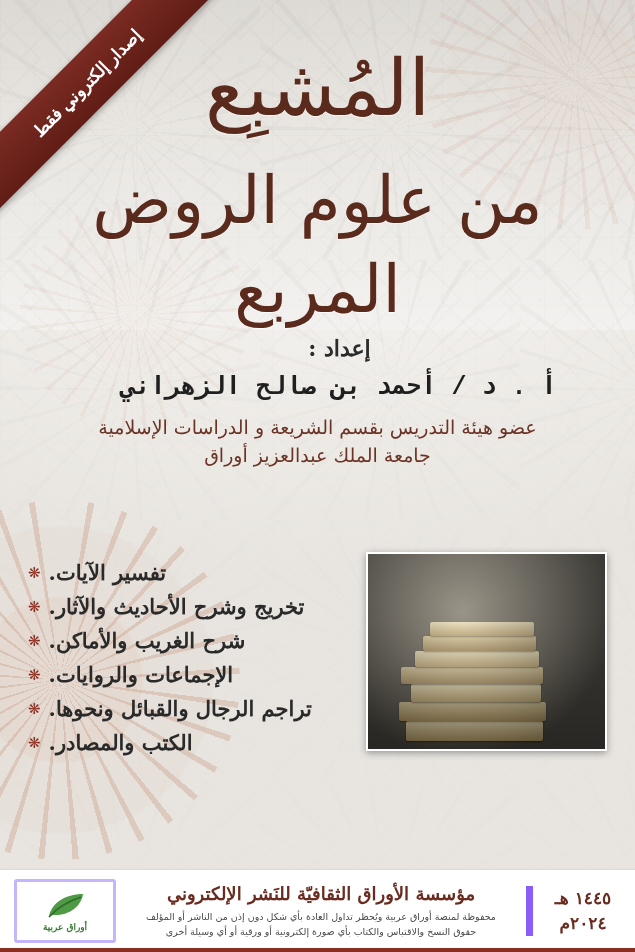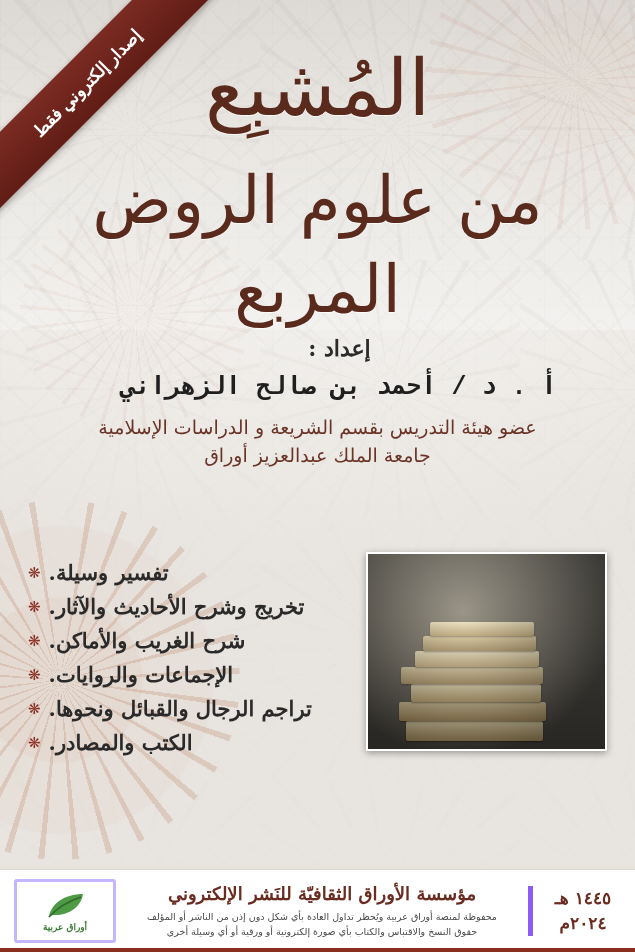--- a/index.html
+++ b/index.html
@@ -244,21 +244,21 @@
   }
   .footer-date {
     direction: rtl;
     text-align: center;
     color: #6a2c20;
     font-family: "DejaVu Serif", "Liberation Serif", serif;
     font-weight: bold;
     font-size: 17px;
     line-height: 1.45;
     padding-left: 12px;
-    border-left: 5px solid #8b5cf6;
+    border-left: 7px solid #8b5cf6;
     flex: 0 0 auto;
     min-width: 76px;
   }
   .footer-center {
     flex: 1 1 auto;
     text-align: center;
     direction: rtl;
   }
   .footer-pub {
     font-family: "DejaVu Serif", "Liberation Serif", serif;
@@ -330,21 +330,21 @@
     <div class="author-label">إعداد :</div>
     <div class="author-name">أ . د / أحمد بن صالح الزهراني</div>
     <div class="author-role">عضو هيئة التدريس بقسم الشريعة و الدراسات الإسلامية</div>
     <div class="author-org">جامعة الملك عبدالعزيز    أوراق</div>
   </div>
 
   <div class="content-row">
 
     <div class="features">
       <div class="feature">
-        <span class="feature-text">تفسير وسيلة.</span>
+        <span class="feature-text">تفسير الآيات.</span>
         <span class="star-icon">❋</span>
       </div>
       <div class="feature">
         <span class="feature-text">تخريج وشرح الأحاديث والآثار.</span>
         <span class="star-icon">❋</span>
       </div>
       <div class="feature">
         <span class="feature-text">شرح الغريب والأماكن.</span>
         <span class="star-icon">❋</span>
       </div>

